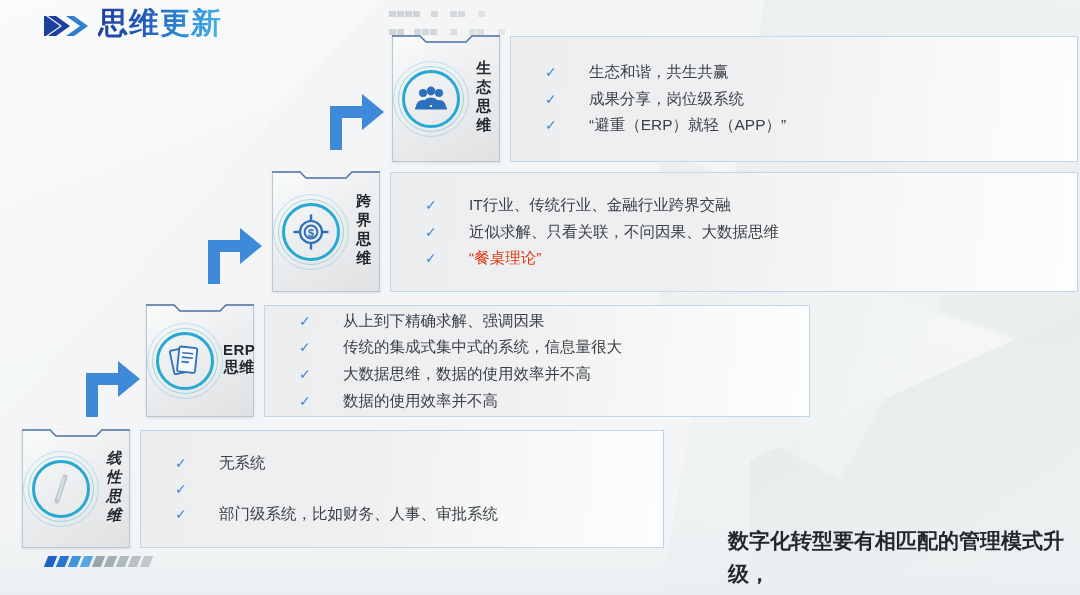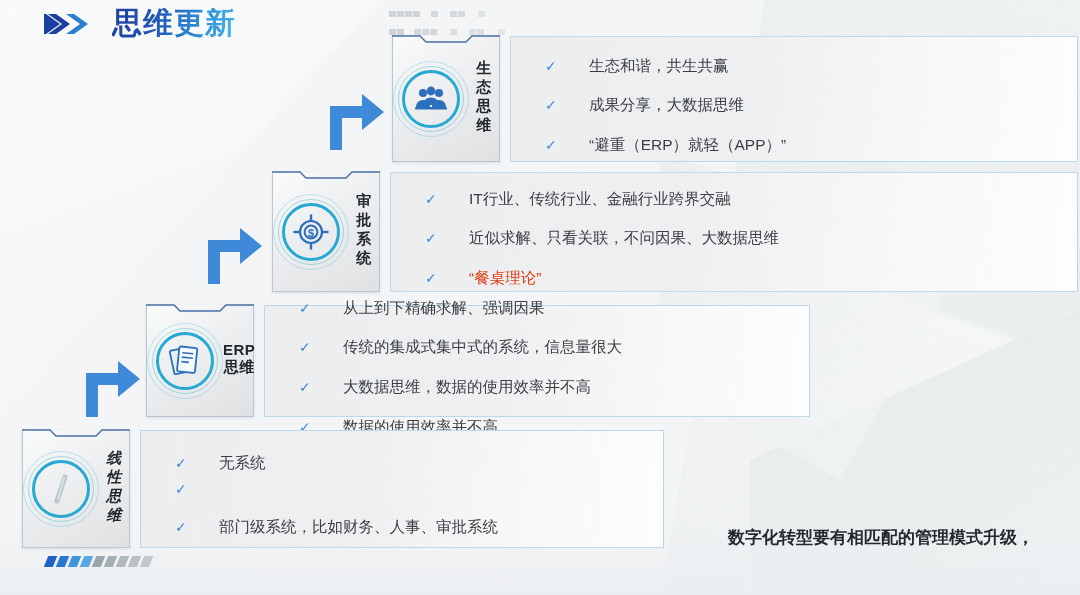--- a/index.html
+++ b/index.html
@@ -26,21 +26,21 @@
   .f3{right:120px;top:150px;width:300px;height:330px;
       background:linear-gradient(120deg,#eaeeef,#f4f6f7);
       clip-path:polygon(0 0,100% 35%,60% 100%,0 70%);opacity:.75;}
   .f4{left:0;top:0;width:380px;height:420px;
       background:linear-gradient(160deg,#fbfcfc,#f1f4f5);
       clip-path:polygon(0 0,100% 0,0 100%);opacity:.8;}
   .f5{left:0;bottom:0;width:1080px;height:70px;
       background:linear-gradient(180deg,rgba(255,255,255,0),#eceff1);}
 
   
-  #header{position:absolute;left:44px;top:8px;display:flex;align-items:flex-start;gap:24px;}
+  #header{position:absolute;left:44px;top:8px;display:flex;align-items:flex-end;gap:10px;}
   .chev-wrap{display:flex;align-items:center;gap:2px;margin-top:4px;}
   .title-text{
     font-size:30px;font-weight:bold;letter-spacing:1px;
     background:linear-gradient(100deg,#1f3f9e 0%,#2257b7 35%,#2f8fd6 72%,#45b6e8 100%);
     -webkit-background-clip:text;background-clip:text;
     -webkit-text-fill-color:transparent;color:#2257b7;
     line-height:1;
   }
 
   
@@ -85,35 +85,35 @@
   .panel{
     margin-left:10px;
     background:linear-gradient(95deg,#eceeef 0%,#eeeff0 42%,#f6f7f7 70%,#fdfdfd 100%);
     border:1px solid #bcd9e8;
     box-sizing:border-box;
     display:flex;flex-direction:column;justify-content:center;
     padding:6px 0 6px 34px;
   }
   .bullet{display:flex;align-items:baseline;font-size:15.5px;color:#3b3f44;line-height:1.72;}
   .tick{color:#3f87d8;font-size:14px;width:44px;flex:none;}
-  .btxt{white-space:nowrap;margin-top:13px;}
+  .btxt{white-space:nowrap;}
   .btxt.accent{color:#e03a12;font-weight:normal;}
 
   
   .arrow{position:absolute;}
   .arrow svg{display:block;}
 
   
   #stripes{position:absolute;left:46px;top:556px;display:flex;gap:3px;transform:skewX(-22deg);}
   #stripes i{display:block;width:9px;height:11px;}
 
   
   #caption{
     position:absolute;left:728px;top:525px;width:350px;
-    font-size:17px;font-weight:bold;color:#24282c;line-height:1.55;
+    font-size:21px;font-weight:bold;color:#24282c;line-height:1.55;
   }
 </style>
 </head>
 <body>
 
 <div id="slide">
 
   <div class="facet f1"></div>
   <div class="facet f2"></div>
   <div class="facet f3"></div>
@@ -174,21 +174,21 @@
       </div>
       <div class="card-label">生态思维</div>
     </div>
     <div class="panel" style="width:568px;height:126px;">
       <div class="bullet">
         <span class="tick">✓</span>
         <span class="btxt">生态和谐，共生共赢</span>
       </div>
       <div class="bullet">
         <span class="tick">✓</span>
-        <span class="btxt">成果分享，大数据思维</span>
+        <span class="btxt">成果分享，岗位级系统</span>
       </div>
       <div class="bullet">
         <span class="tick">✓</span>
         <span class="btxt">“避重（ERP）就轻（APP）”</span>
       </div>
     </div>
   </div>
 
   <div class="row" style="left:272px;top:172px;height:120px;">
     <div class="card" style="height:120px;">
@@ -208,21 +208,21 @@
               <circle cx="18" cy="18" r="6.4" fill="none" stroke="#2b6fbd" stroke-width="2"></circle>
               <line x1="18" y1="0.5" x2="18" y2="7" stroke="#2b6fbd" stroke-width="2.4"></line>
               <line x1="18" y1="29" x2="18" y2="35.5" stroke="#2b6fbd" stroke-width="2.4"></line>
               <line x1="0.5" y1="18" x2="7" y2="18" stroke="#2b6fbd" stroke-width="2.4"></line>
               <line x1="29" y1="18" x2="35.5" y2="18" stroke="#2b6fbd" stroke-width="2.4"></line>
               <text x="18" y="22.6" font-size="11" font-weight="bold" text-anchor="middle" fill="#2b6fbd" font-family="'Liberation Sans',sans-serif">$</text>
             </svg>
           </span>
         </div>
       </div>
-      <div class="card-label">审批系统</div>
+      <div class="card-label">跨界思维</div>
     </div>
     <div class="panel" style="width:688px;height:120px;">
       <div class="bullet">
         <span class="tick">✓</span>
         <span class="btxt">IT行业、传统行业、金融行业跨界交融</span>
       </div>
       <div class="bullet">
         <span class="tick">✓</span>
         <span class="btxt">近似求解、只看关联，不问因果、大数据思维</span>
       </div>

